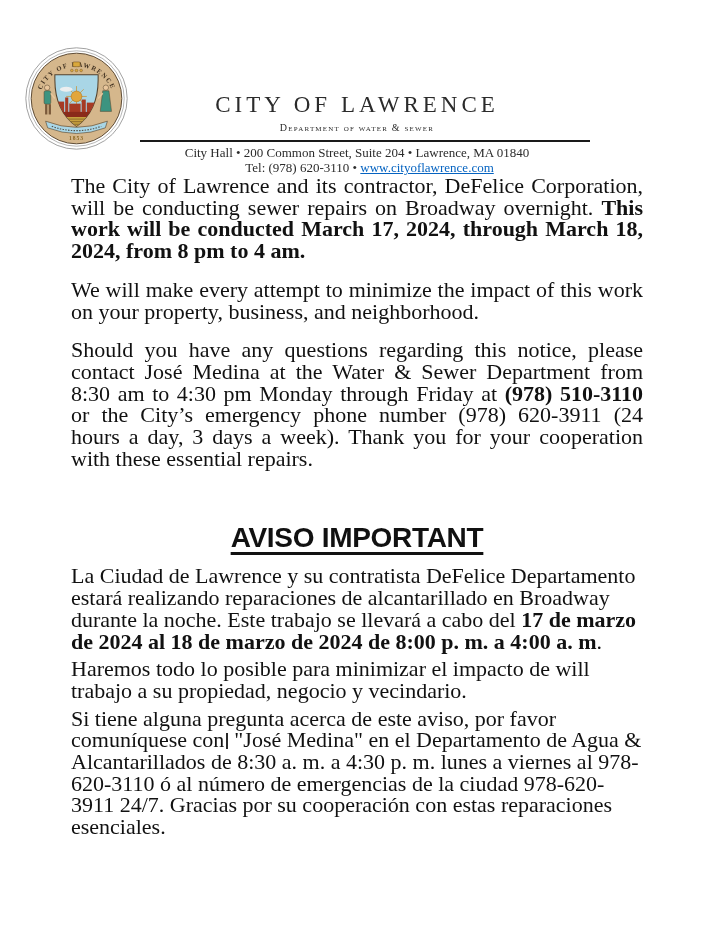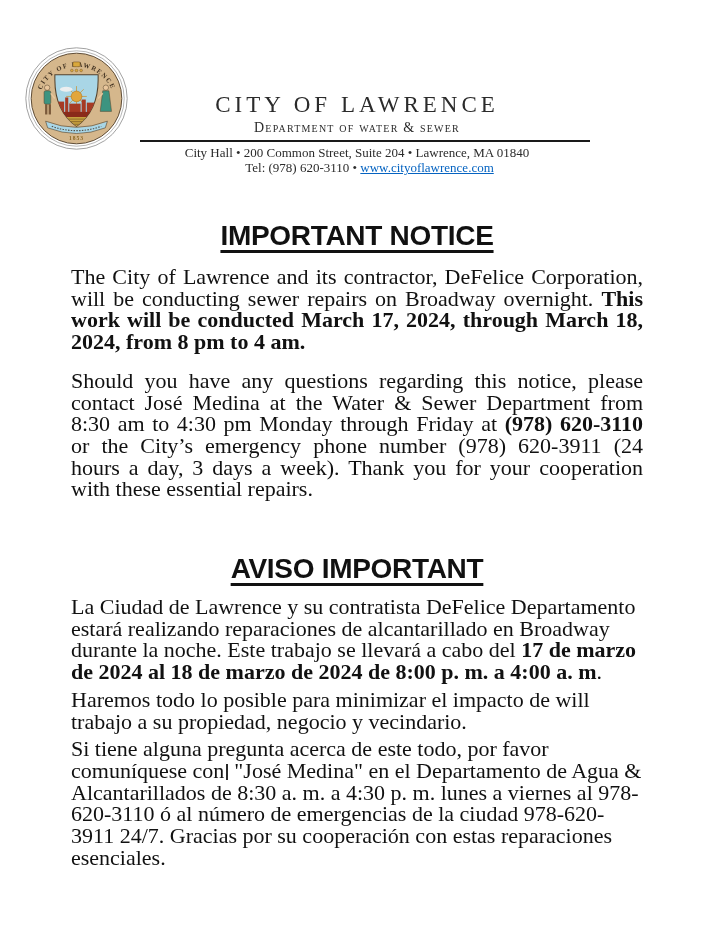--- a/index.html
+++ b/index.html
@@ -11,21 +11,21 @@
   
   .seal { position:absolute; left:25px; top:47px; width:103px; height:103px; }
   .seal svg { width:100%; height:100%; display:block; }
   
   .letterhead { padding-top:92px; text-align:center; }
   .lh-title {
     font-size:23px; letter-spacing:4px; color:#2b2b2b;
     font-family:"Liberation Serif", serif; line-height:26px;
   }
   .lh-subtitle {
-    font-size:14px; font-variant:small-caps; letter-spacing:1.2px;
+    font-size:10px; font-variant:small-caps; letter-spacing:1.2px;
     color:#2b2b2b; line-height:17px; margin-top:1px;
   }
   .lh-rule {
     width:450px; height:2px; background:#1a1a1a; border:none;
     margin:4px auto 3px; position:relative; left:8px;
   }
   .lh-address { font-size:13px; line-height:15px; color:#2b2b2b; }
   .lh-tel { font-size:13px; line-height:15px; color:#2b2b2b;padding-left:25px; }
   .lh-tel a { color:#0563c1; text-decoration:underline; cursor:pointer; }
   
@@ -124,27 +124,27 @@
 
   <div class="letterhead">
     <div class="lh-title">CITY OF LAWRENCE</div>
     <div class="lh-subtitle">Department of water &amp; sewer</div>
     <hr class="lh-rule">
     <div class="lh-address">City Hall • 200 Common Street, Suite 204 • Lawrence, MA 01840</div>
     <div class="lh-tel"><span>Tel: (978) 620-3110 • </span><a>www.cityoflawrence.com</a></div>
   </div>
 
   <div class="doc-body">
-    <h1 class="notice-heading heading-en">IMPORTANT NOTICE</h1>
     <div class="paras paras-en">
         <p><span>The City of Lawrence and its contractor, DeFelice Corporation, will be conducting sewer repairs on Broadway overnight. </span><b>This work will be conducted March 17, 2024, through March 18, 2024, from 8 pm to 4 am.</b></p>
-        <p><span>Should you have any questions regarding this notice, please contact José Medina at the Water &amp; Sewer Department from 8:30 am to 4:30 pm Monday through Friday at </span><b>(978) 620-3110</b><span> or the City’s emergency phone number (978) 620-3911 (24 hours a day, 3 days a week). Thank you for your cooperation with these essential repairs.</span></p>
+        <p><span>We will make every attempt to minimize the impact of this work on your property, business, and neighborhood.</span></p>
+        <p><span>Should you have any questions regarding this notice, please contact José Medina at the Water &amp; Sewer Department from 8:30 am to 4:30 pm Monday through Friday at </span><b>(978) 510-3110</b><span> or the City’s emergency phone number (978) 620-3911 (24 hours a day, 3 days a week). Thank you for your cooperation with these essential repairs.</span></p>
       </div>
 
     <h1 class="notice-heading heading-es">AVISO IMPORTANT</h1>
     <div class="paras paras-es">
         <p><span>La Ciudad de Lawrence y su contratista DeFelice Departamento estará realizando reparaciones de alcantarillado en Broadway durante la noche. Este trabajo se llevará a cabo del </span><b>17 de marzo de 2024 al 18 de marzo de 2024 de 8:00 p. m. a 4:00 a. m</b><span>.</span></p>
         <p><span>Haremos todo lo posible para minimizar el impacto de will trabajo a su propiedad, negocio y vecindario.</span></p>
-        <p><span>Si tiene alguna pregunta acerca de este todo, por favor comuníquese con</span><span class="text-cursor"></span><span> "José Medina" en el Departamento de Agua &amp; Alcantarillados de 8:30 a. m. a 4:30 p. m. lunes a viernes al 978-620-3110 ó al número de emergencias de la ciudad 978-620-3911 24/7. Gracias por su cooperación con estas reparaciones esenciales.</span></p>
+        <p><span>Si tiene alguna pregunta acerca de este aviso, por favor comuníquese con</span><span class="text-cursor"></span><span> "José Medina" en el Departamento de Agua &amp; Alcantarillados de 8:30 a. m. a 4:30 p. m. lunes a viernes al 978-620-3110 ó al número de emergencias de la ciudad 978-620-3911 24/7. Gracias por su cooperación con estas reparaciones esenciales.</span></p>
       </div>
   </div>
 
 </div>
 
 </body></html>

